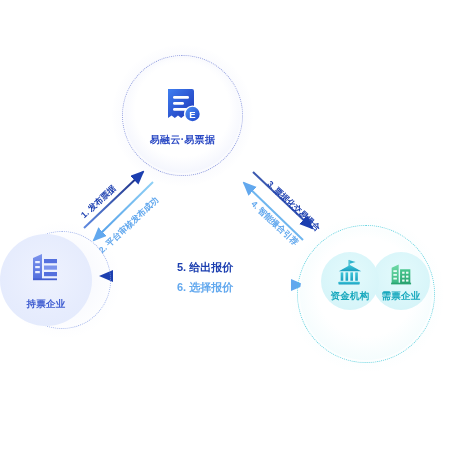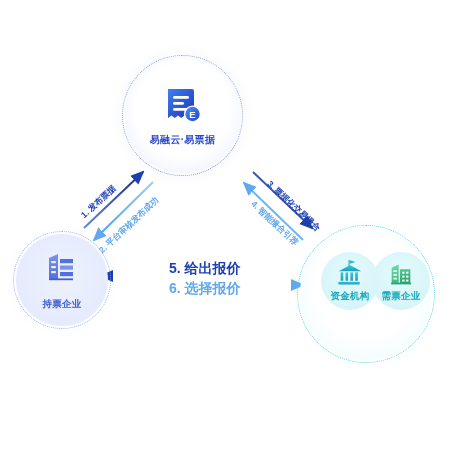--- a/index.html
+++ b/index.html
@@ -20,21 +20,21 @@
   
   #node-platform{left:125px;top:58px;width:115px;height:115px;
     background:radial-gradient(circle at 50% 45%,#ffffff 55%,#f2f4fd 78%,#eceffc 100%);
   }
   #ring-platform{left:122px;top:55px;width:121px;height:121px;
     border:1.6px dotted #6f7fd6;opacity:.75;}
   #glow-platform{position:absolute;left:112px;top:45px;width:141px;height:141px;border-radius:50%;
     background:radial-gradient(circle,rgba(129,145,222,0.13) 0%,rgba(129,145,222,0.05) 55%,rgba(255,255,255,0) 72%);}
 
   
-  #node-holder{left:16px;top:234px;width:92px;height:92px;
+  #node-holder{left:0;top:234px;width:92px;height:92px;
     background:radial-gradient(circle at 50% 45%,#eef2fe 0%,#e6ecfd 60%,#e2e9fc 100%);gap:12px;}
   #ring-holder{left:13px;top:231px;width:98px;height:98px;
     border:1.5px dotted #8ea4e8;opacity:.8;}
   #glow-holder{position:absolute;left:4px;top:222px;width:116px;height:116px;border-radius:50%;
     background:radial-gradient(circle,rgba(140,160,230,0.10) 0%,rgba(255,255,255,0) 72%);}
 
   
   #node-demand{left:300px;top:228px;width:132px;height:132px;
     background:radial-gradient(circle at 50% 45%,#ffffff 50%,#f2fcfd 80%,#edfafc 100%);}
   #ring-demand{left:297px;top:225px;width:138px;height:138px;
@@ -58,21 +58,21 @@
 
   
   .arrow-svg{position:absolute;left:0;top:0;width:450px;height:450px;overflow:visible;}
 
   
   .step-label{position:absolute;font-size:8.5px;font-weight:bold;white-space:nowrap;
     transform-origin:left center;}
   .step-dark{color:#1c3fb0;}
   .step-light{color:#62a8ee;}
 
-  .step-flat{position:absolute;font-size:14px;font-weight:bold;white-space:nowrap;}
+  .step-flat{position:absolute;font-size:11px;font-weight:bold;white-space:nowrap;margin-left:8px;}
 </style>
 </head>
 <body>
 
 <div id="stage">
 
   <div id="glow-platform"></div>
   <div id="glow-holder"></div>
   <div id="glow-demand"></div>
 

